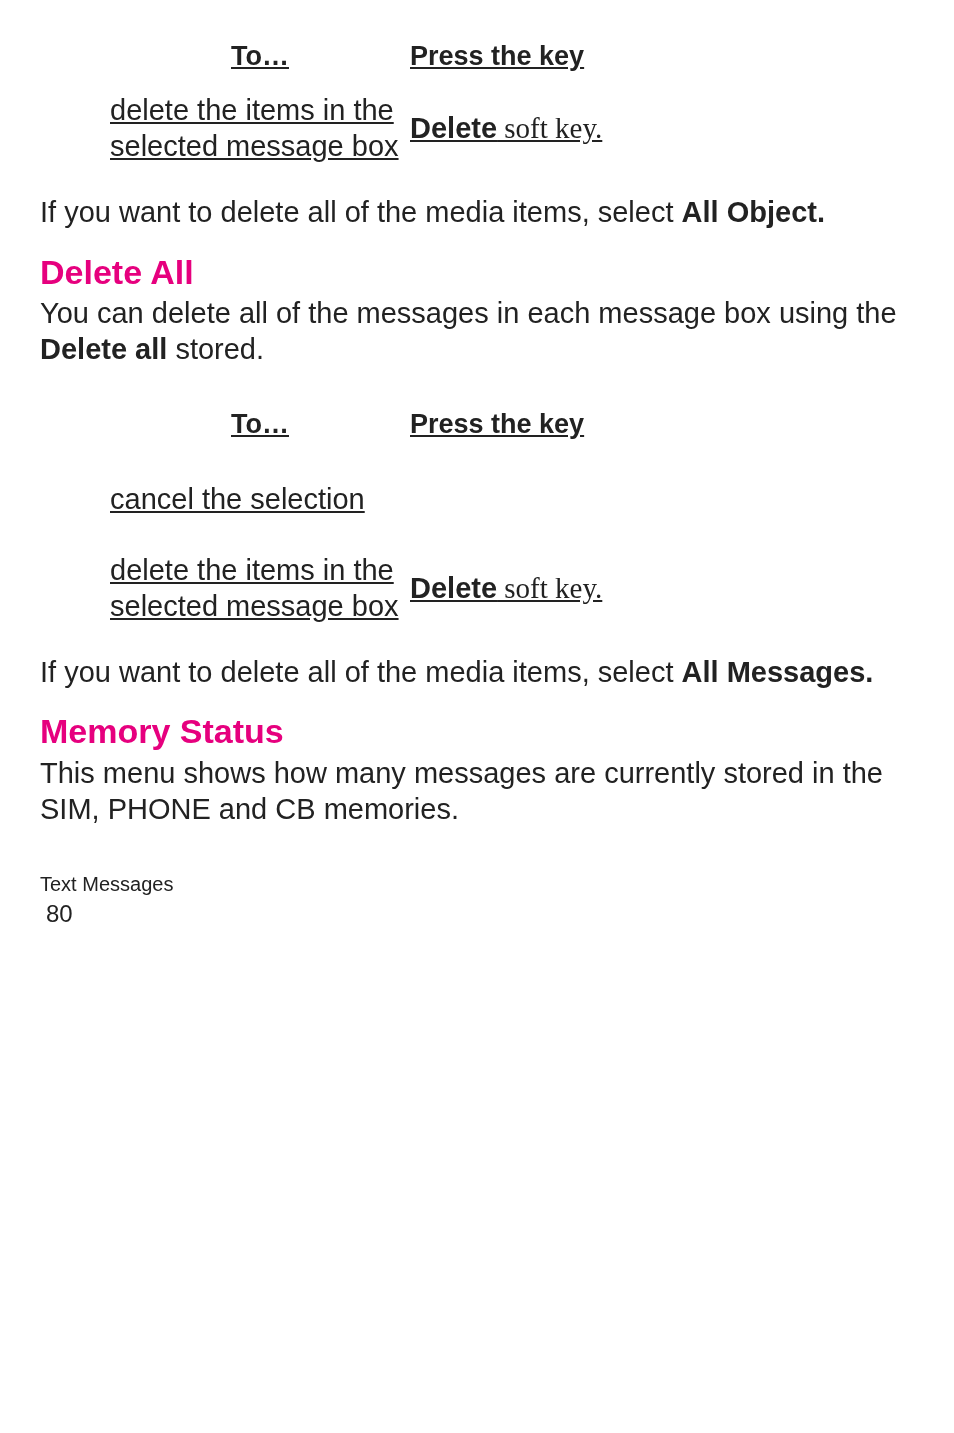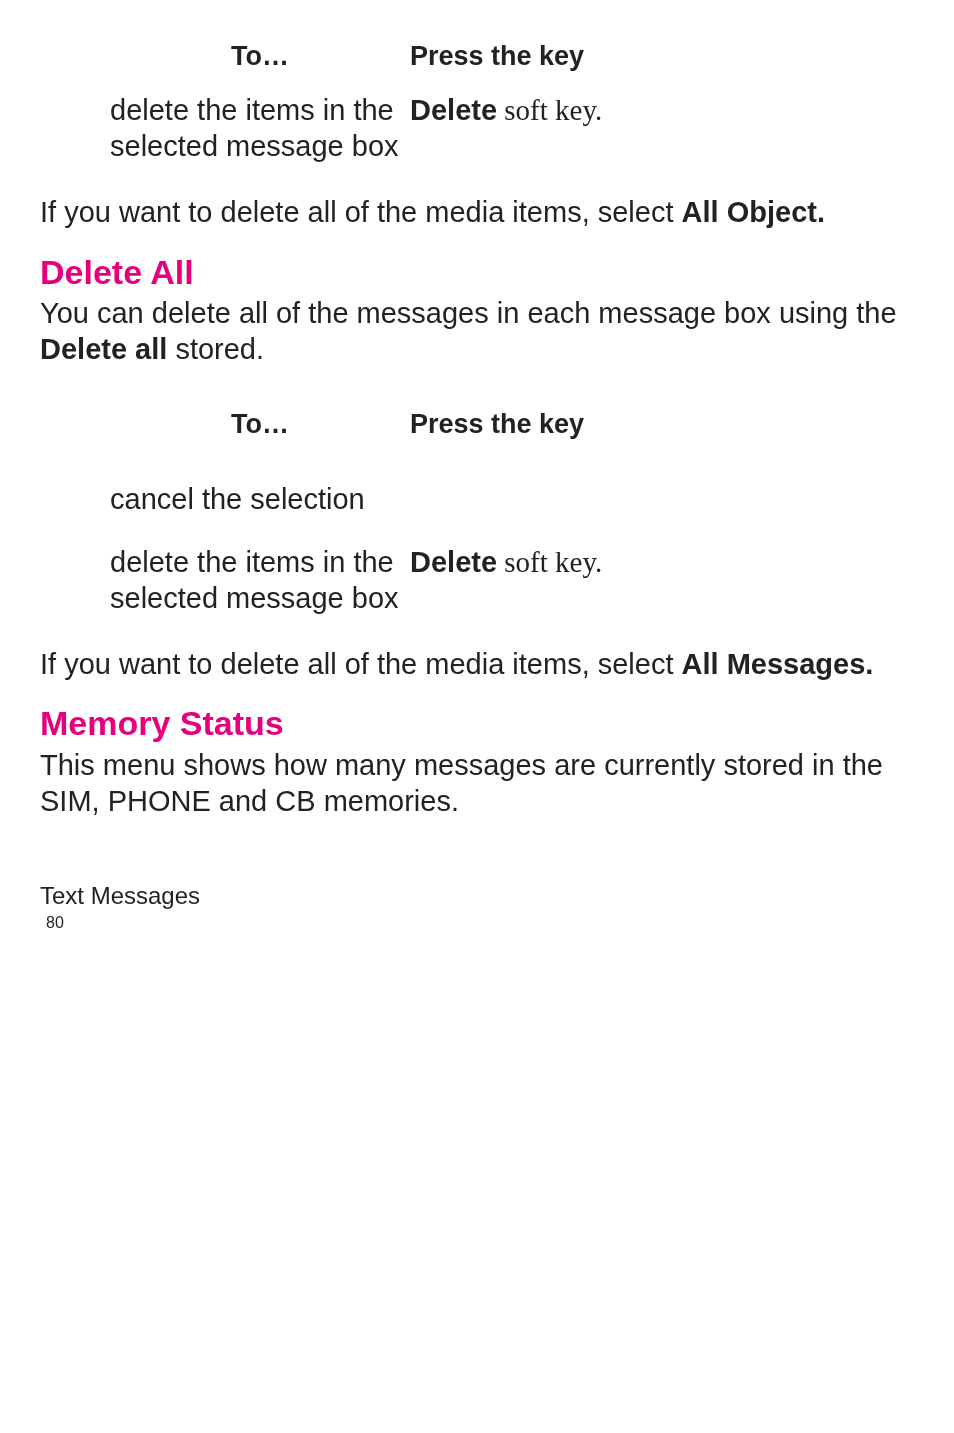--- a/index.html
+++ b/index.html
@@ -8,56 +8,57 @@
     font-family: Arial, Helvetica, sans-serif;
     font-size: 29px;
     color: #222;
     width: 954px;
     box-sizing: border-box;
     line-height: 1.25;
   }
   .tbl {
     margin-left: 70px;
     margin-right: 40px;
+    text-decoration: underline;
   }
   .tbl-head {
     display: flex;
     font-weight: bold;
     font-family: "Arial Narrow", Arial, sans-serif;
     font-stretch: condensed;
     font-size: 27px;
     margin-bottom: 18px;
   }
   .tbl-head .col1 { flex: 0 0 300px; text-align: center; }
   .tbl-head .col2 { flex: 1; text-align: left; }
   .tbl-row {
     display: flex;
-    align-items: flex-start;
+    align-items: center;
     margin-bottom: 22px;
   }
   .tbl-row .col1 { flex: 0 0 300px; }
   .tbl-row .col2 { flex: 1; }
   .para {
     margin: 30px 0 20px 0;
   }
   .heading {
     color: #e6007e;
     font-weight: bold;
     font-family: "Arial Narrow", Arial, sans-serif;
     font-stretch: condensed;
     font-size: 34px;
     margin-top: 20px;
     margin-bottom: 2px;
   }
   .footer {
-    margin-top: 62px;
-    font-size: 24px;
+    margin-top: 45px;
+    font-size: 20px;
   }
   .page-num {
-    font-size: 16px;
+    font-size: 24px;
     margin-top: 2px;
     margin-left: 6px;
   }
   b { font-weight: bold; }
   .serif { font-family: Georgia, 'Times New Roman', serif; }
 </style>
 </head>
 <body>
 
 <div class="tbl">
@@ -80,21 +81,21 @@
   <span>You can delete all of the messages in each message box using the </span><b>Delete all</b><span> stored.</span>
 </div>
 
 <div class="tbl">
   <div class="tbl-head">
     <div class="col1">To…</div>
     <div class="col2">Press the key</div>
   </div>
   <div class="tbl-row">
   </div>
-  <div class="tbl-row" style="margin-bottom:26px;">
+  <div class="tbl-row" style="margin-bottom:34px;">
     <div class="col1">cancel the selection</div>
   </div>
   <div class="tbl-row">
     <div class="col1">delete the items in the selected message box</div>
     <div class="col2"><b>Delete</b><span class="serif"> soft key.</span></div>
   </div>
 </div>
 
 <div class="para">
   <span>If you want to delete all of the media items, select </span><b>All Messages.</b>

